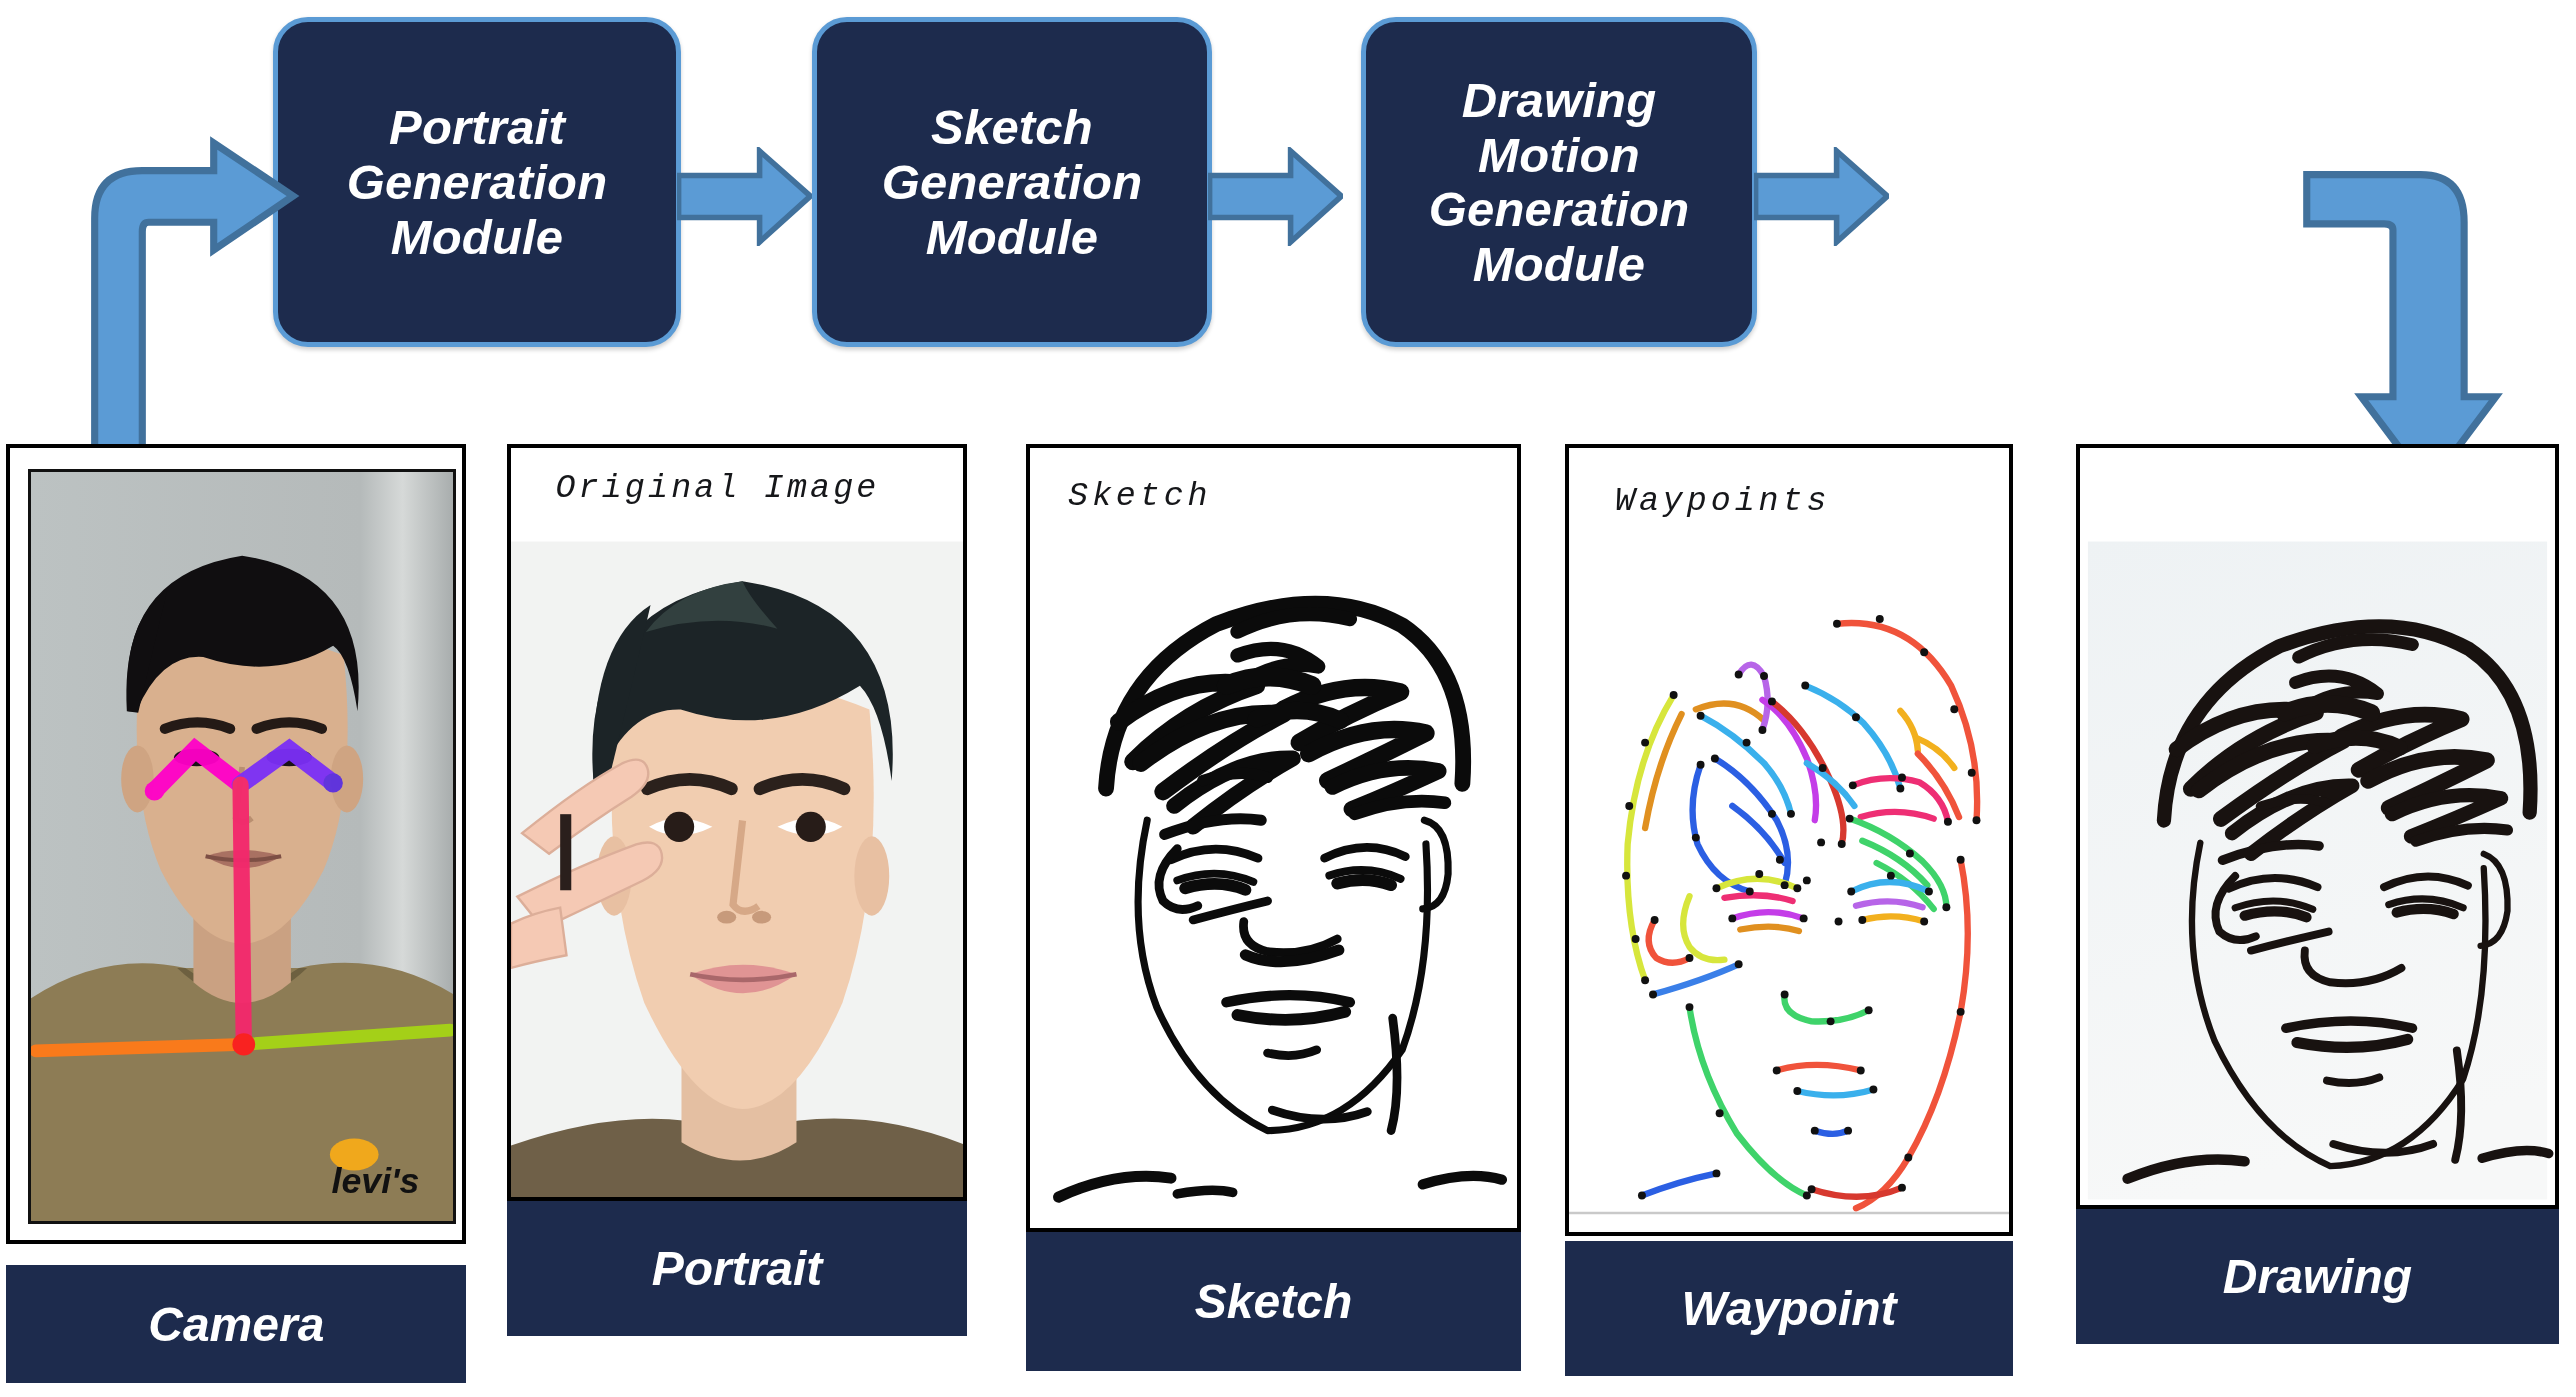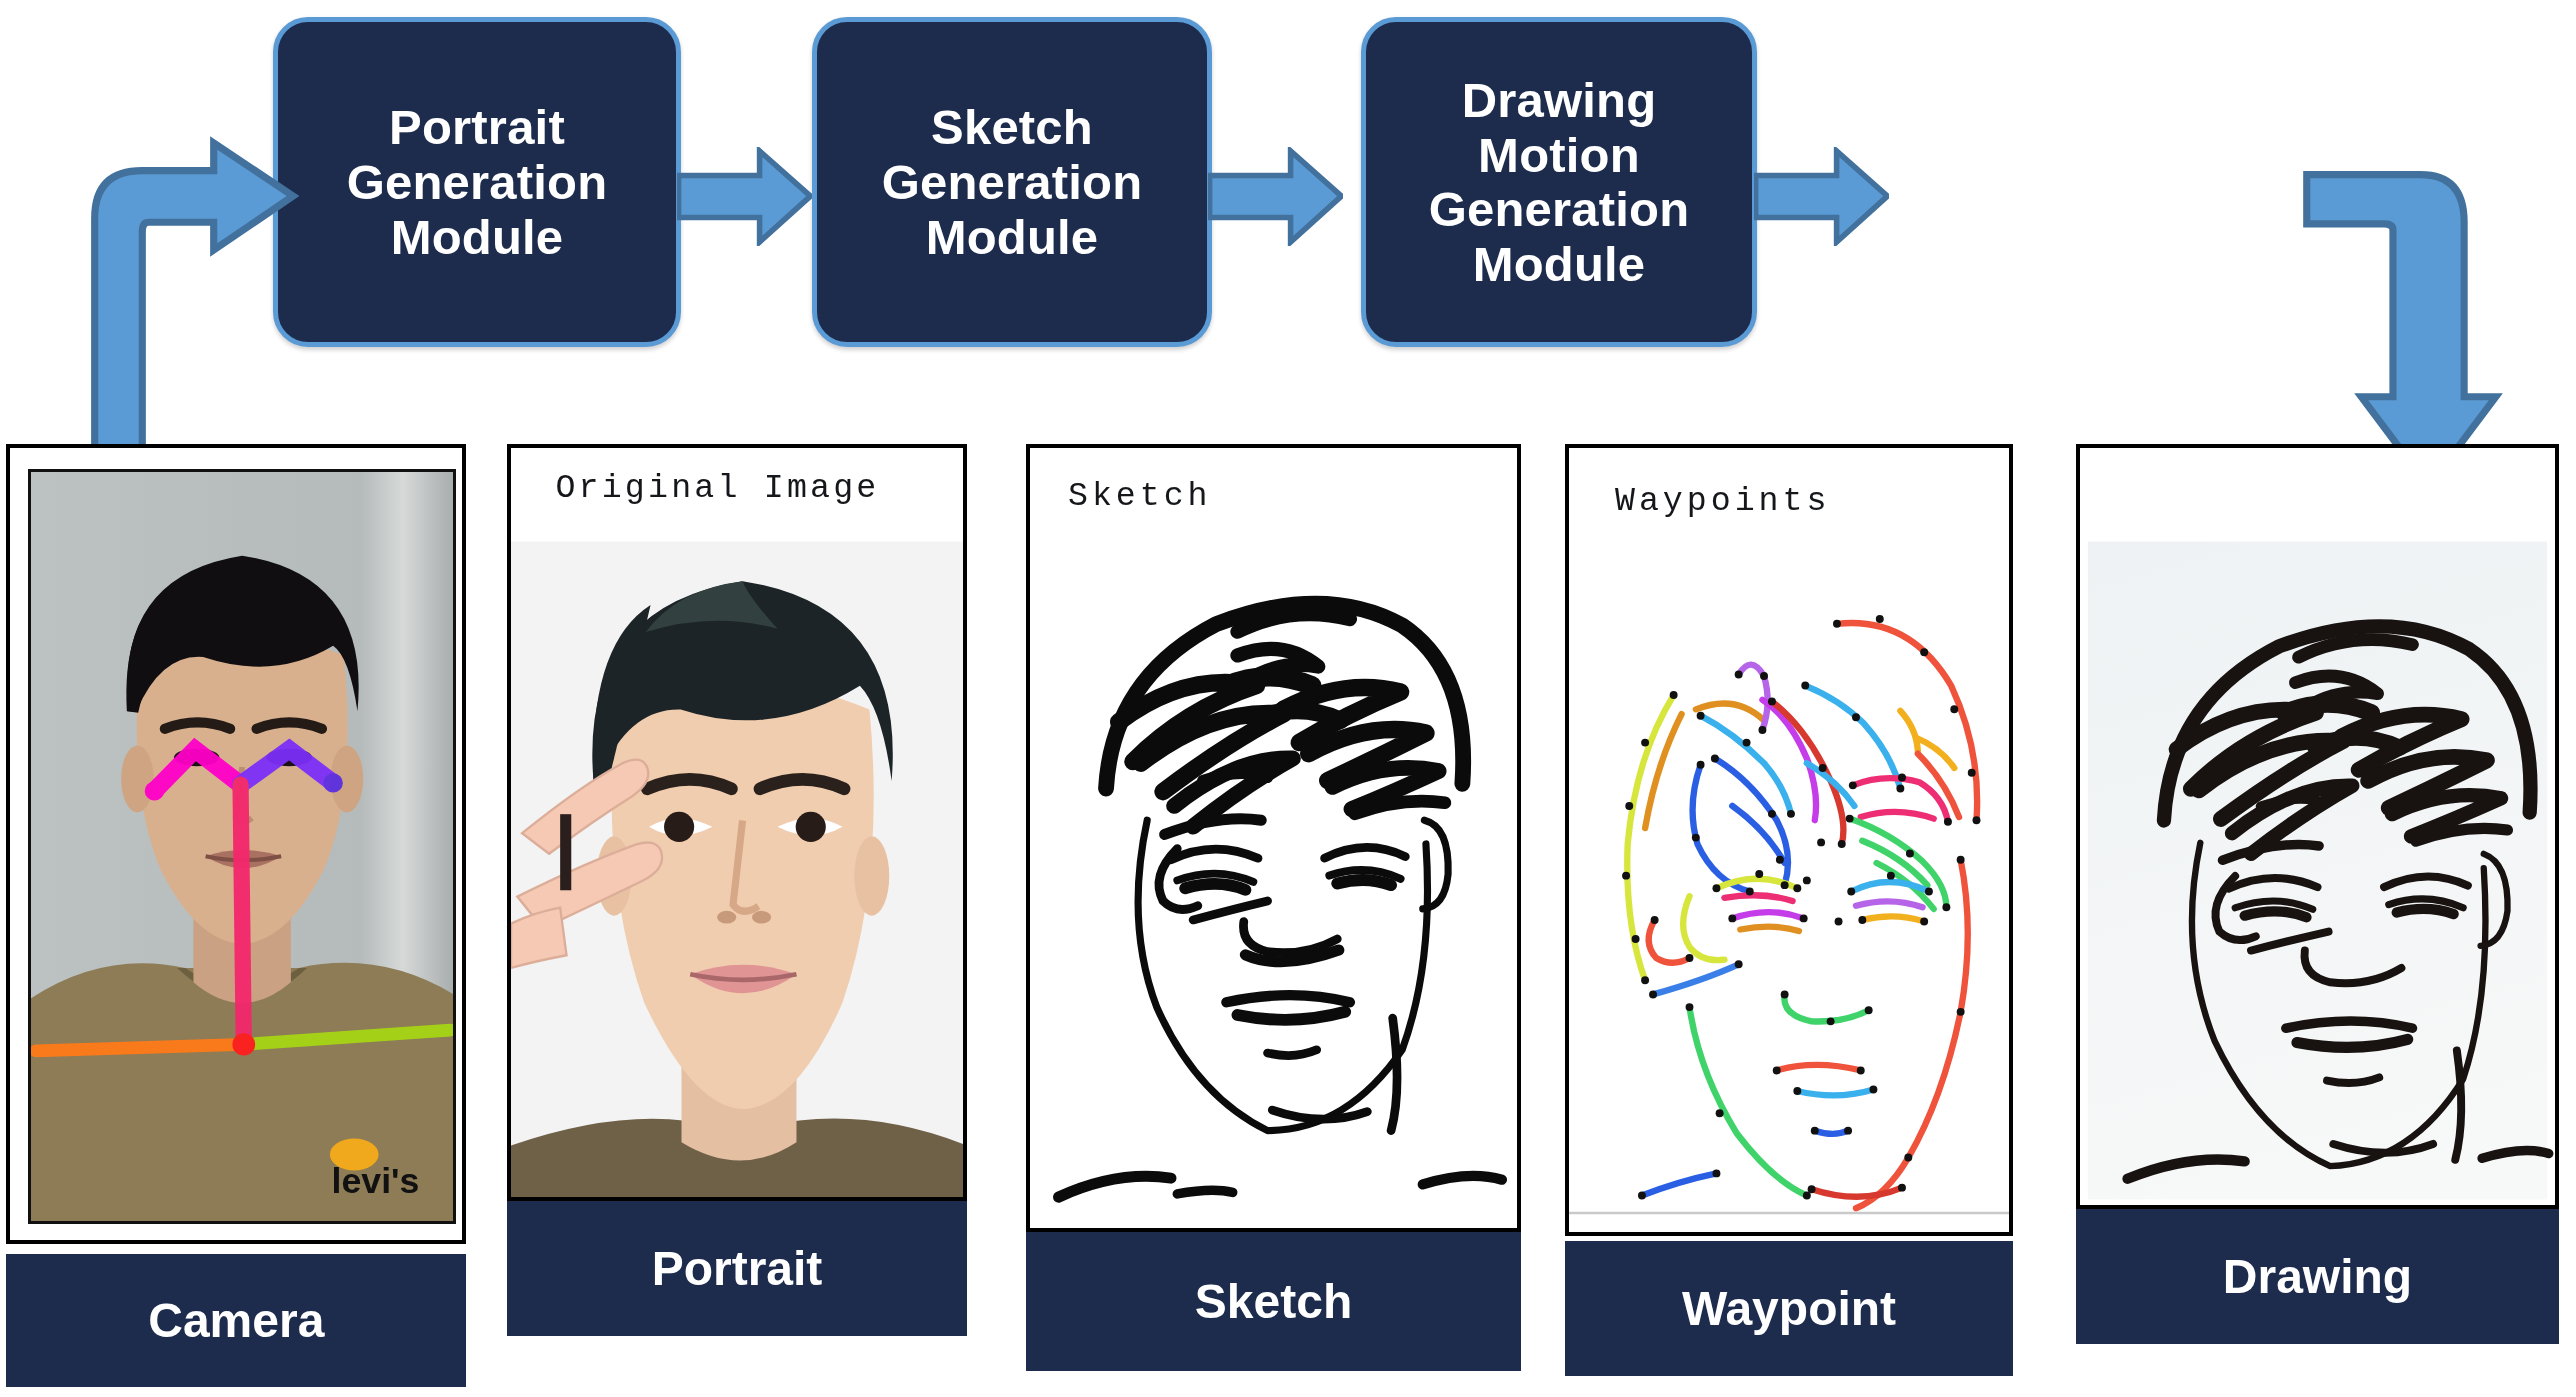--- a/index.html
+++ b/index.html
@@ -10,20 +10,21 @@
   }
   body {
     font-family: "Liberation Sans", sans-serif;
   }
   #canvas {
     position: relative;
     width: 2576px;
     height: 1398px;
     background: #ffffff;
     overflow: hidden;
+    font-style: italic;
   }
 
   
   .stage-box {
     position: absolute;
     top: 17.4px;
     height: 330px;
     background: #1d2b4d;
     border: 5.5px solid #5b9bd5;
     border-radius: 35px;
@@ -96,21 +97,21 @@
   .p-sketch   { left: 1026px; width: 495px; }
   .p-waypoint { left: 1565px; width: 448px; border-radius: 22px; }
   .p-drawing  { left: 2076px; width: 483px; }
 
   .p-camera   .panel-frame { height: 800px; }
   .p-portrait .panel-frame { height: 757px;  border-width: 4px; }
   .p-sketch   .panel-frame { height: 788px;  }
   .p-waypoint .panel-frame { height: 792px; }
   .p-drawing  .panel-frame { height: 765px;  }
 
-  .p-camera   .panel-caption-bar { height: 133px; margin-top: 10px; justify-content: center; }
+  .p-camera   .panel-caption-bar { height: 118px; margin-top: 21px; justify-content: center; }
   .p-portrait .panel-caption-bar { height: 135px; }
   .p-sketch   .panel-caption-bar { height: 139px; }
   .p-waypoint .panel-caption-bar { height: 135px; margin-top: 4.8px; }
   .p-drawing  .panel-caption-bar { height: 135px; }
 
   
   .img-area {
     position: absolute;
     inset: 0;
     background: #ffffff;

